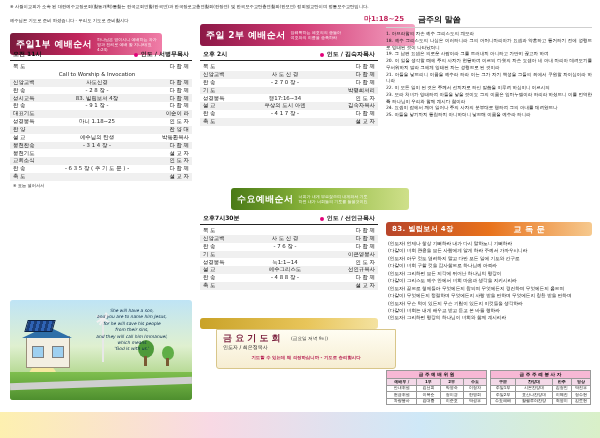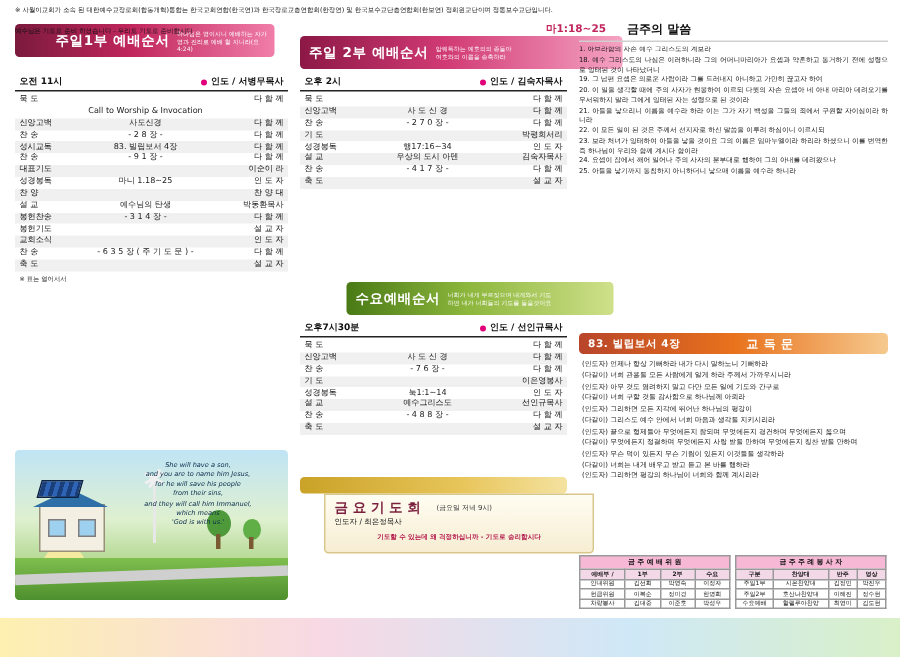--- a/index.html
+++ b/index.html
@@ -127,21 +127,21 @@
     position:absolute;left:10px;top:18px;font-size:4.3px;color:#111;
   }
 
   .sep{position:absolute;background:#cfcfcf;}
 </style>
 </head>
 <body>
 
 <div class="page">
 
-  <div class="hdr" style="left:10px;top:16px;width:152px;height:22px;background:linear-gradient(90deg,#7b1a3c,#c1265c 45%,#f07ea8);padding-left:21px;">
+  <div class="hdr" style="left:10px;top:33px;width:152px;height:22px;background:linear-gradient(90deg,#7b1a3c,#c1265c 45%,#f07ea8);">
     <div class="title">주일1부 예배순서</div>
     <div class="sub">하나님은 영이시니 예배하는 자가
 영과 진리로 예배 할 지니라(요4:24)</div>
   </div>
 
   <div class="panel" style="left:10px;top:50px;width:182px;">
     <div class="timeline">
       <span>오전 11시</span>
       <span class="right">
           <span class="dot"></span>
@@ -355,21 +355,21 @@
 19. 그 남편 요셉은 의로운 사람이라 그를 드러내지 아니하고 가만히 끊고자 하여
 20. 이 일을 생각할 때에 주의 사자가 현몽하여 이르되 다윗의 자손 요셉아 네 아내 마리아 데려오기를 무서워하지 말라 그에게 잉태된 자는 성령으로 된 것이라
 21. 아들을 낳으리니 이름을 예수라 하라 이는 그가 자기 백성을 그들의 죄에서 구원할 자이심이라 하니라
 22. 이 모든 일이 된 것은 주께서 선지자로 하신 말씀을 이루려 하심이니 이르시되
 23. 보라 처녀가 잉태하여 아들을 낳을 것이요 그의 이름은 임마누엘이라 하리라 하셨으니 이를 번역한즉 하나님이 우리와 함께 계시다 함이라
 24. 요셉이 잠에서 깨어 일어나 주의 사자의 분부대로 행하여 그의 아내를 데려왔으나
 25. 아들을 낳기까지 동침하지 아니하더니 낳으매 이름을 예수라 하니라</div>
 
   <div class="hdr" style="left:386px;top:222px;width:206px;height:14px;background:linear-gradient(90deg,#b8452a,#e8721c 50%,#f6c98e);">
     <div class="title" style="font-size:7px;">83. 빌립보서 4장</div>
-    <div class="title" style="font-size:8px;margin-left:38px;">교 독 문</div>
+    <div class="title" style="font-size:8px;margin-left:54px;">교 독 문</div>
   </div>
   <div class="bodytext2" style="position:absolute;left:388px;top:240px;width:204px;height:126px;overflow:hidden;">(인도자) 언제나 항상 기뻐하라 내가 다시 말하노니 기뻐하라
 (다같이) 너희 관용을 모든 사람에게 알게 하라 주께서 가까우시니라
 (인도자) 아무 것도 염려하지 말고 다만 모든 일에 기도와 간구로
 (다같이) 너희 구할 것을 감사함으로 하나님께 아뢰라
 (인도자) 그리하면 모든 지각에 뛰어난 하나님의 평강이
 (다같이) 그리스도 예수 안에서 너희 마음과 생각을 지키시리라
 (인도자) 끝으로 형제들아 무엇에든지 참되며 무엇에든지 경건하며 무엇에든지 옳으며
 (다같이) 무엇에든지 정결하며 무엇에든지 사랑 받을 만하며 무엇에든지 칭찬 받을 만하며
 (인도자) 무슨 덕이 있든지 무슨 기림이 있든지 이것들을 생각하라

